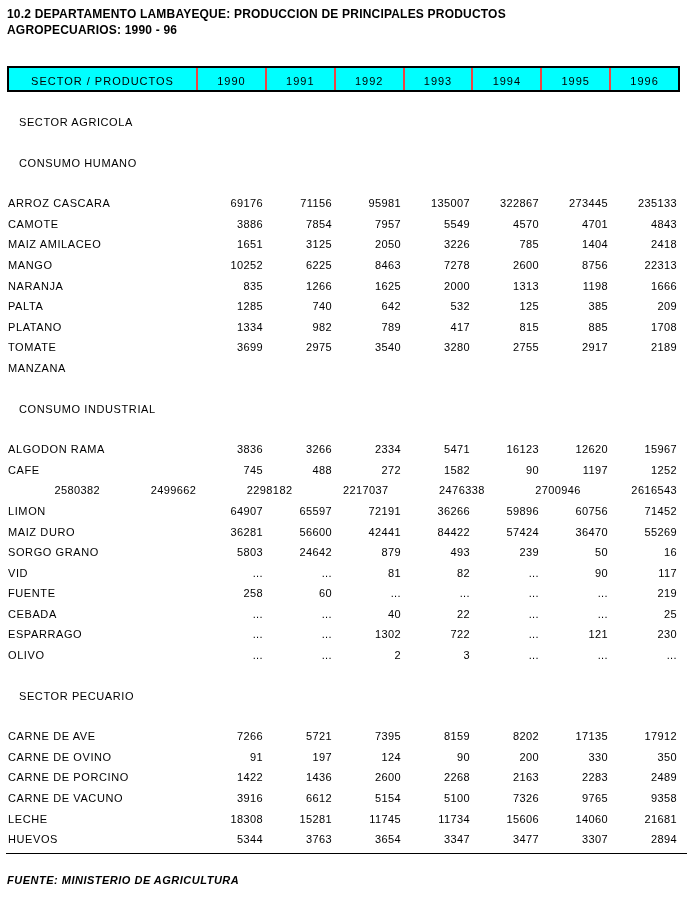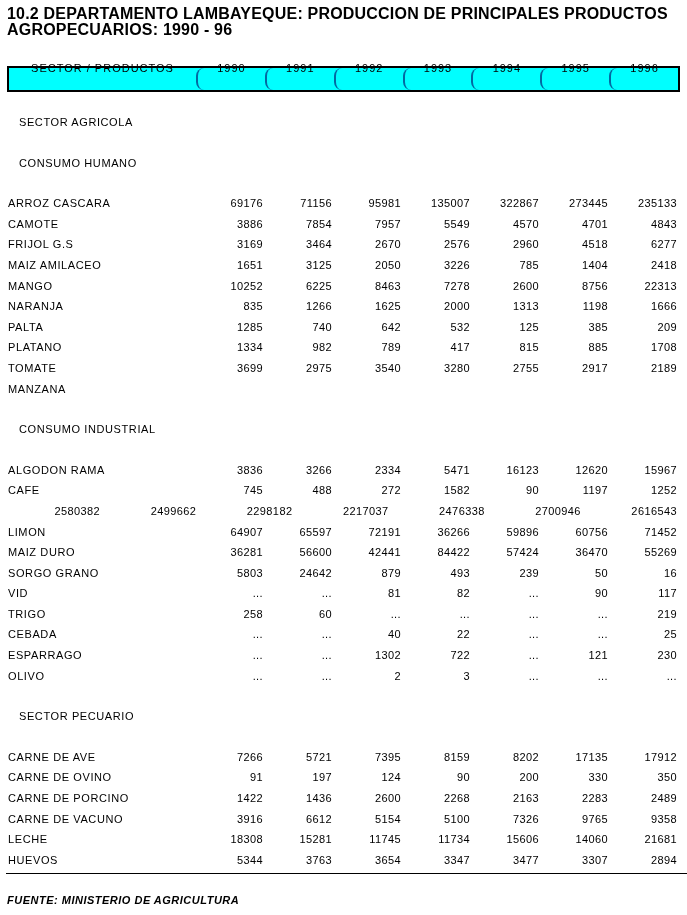--- a/index.html
+++ b/index.html
@@ -4,40 +4,40 @@
 <style>
   html,body { margin:0; padding:0; }
   body {
     width:687px; height:915px; overflow:hidden;
     background:#ffffff; color:#000000;
     font-family:"Liberation Sans", sans-serif;
   }
   .page { padding:6px 0 0 7px; }
 
   .title-line {
-    font-weight:bold; font-size:16px; line-height:16px;
+    font-weight:bold; font-size:12px; line-height:16px;
     letter-spacing:0.2px; white-space:nowrap;
   }
 
   .header-row {
     box-sizing:border-box;
     display:flex;
     width:673px; height:26px;
     margin-top:28px;
     border:2px solid #000;
     background:#00ffff;
   }
   .header-cell {
     box-sizing:border-box;
     display:flex; align-items:flex-end; justify-content:center;
-    padding-bottom:16px;
+    padding-bottom:3px;
     font-size:11px; letter-spacing:1px; white-space:nowrap;
   }
   .header-cell.products { width:187px; flex:none; }
-  .header-cell.year { flex:1; border-left:2px solid #0369a1;border-radius:8px; }
+  .header-cell.year { flex:1; border-left:2px solid #ef4444; }
 
   .rows { width:673px; }
   .row { font-size:11px; }
   .data-row { display:flex; height:20.6px; line-height:20.6px; }
   .section-row {
     height:20.6px; line-height:20.6px;
     margin:20px 11px;
     padding-left:1px; letter-spacing:0.6px; white-space:nowrap;
   }
   .label-cell {
@@ -98,30 +98,20 @@
         <div class="label-cell">CAMOTE</div>
         <div class="num-cell">3886</div>
         <div class="num-cell">7854</div>
         <div class="num-cell">7957</div>
         <div class="num-cell">5549</div>
         <div class="num-cell">4570</div>
         <div class="num-cell">4701</div>
         <div class="num-cell">4843</div>
       </div>
       <div class="row data-row">
-        <div class="label-cell">FRIJOL G.S</div>
-        <div class="num-cell">3169</div>
-        <div class="num-cell">3464</div>
-        <div class="num-cell">2670</div>
-        <div class="num-cell">2576</div>
-        <div class="num-cell">2960</div>
-        <div class="num-cell">4518</div>
-        <div class="num-cell">6277</div>
-      </div>
-      <div class="row data-row">
         <div class="label-cell">MAIZ AMILACEO</div>
         <div class="num-cell">1651</div>
         <div class="num-cell">3125</div>
         <div class="num-cell">2050</div>
         <div class="num-cell">3226</div>
         <div class="num-cell">785</div>
         <div class="num-cell">1404</div>
         <div class="num-cell">2418</div>
       </div>
       <div class="row data-row">
@@ -248,21 +238,21 @@
         <div class="label-cell">VID</div>
         <div class="num-cell">...</div>
         <div class="num-cell">...</div>
         <div class="num-cell">81</div>
         <div class="num-cell">82</div>
         <div class="num-cell">...</div>
         <div class="num-cell">90</div>
         <div class="num-cell">117</div>
       </div>
       <div class="row data-row">
-        <div class="label-cell">TRIGO</div>
+        <div class="label-cell">FUENTE</div>
         <div class="num-cell">258</div>
         <div class="num-cell">60</div>
         <div class="num-cell">...</div>
         <div class="num-cell">...</div>
         <div class="num-cell">...</div>
         <div class="num-cell">...</div>
         <div class="num-cell">219</div>
       </div>
       <div class="row data-row">
         <div class="label-cell">CEBADA</div>

